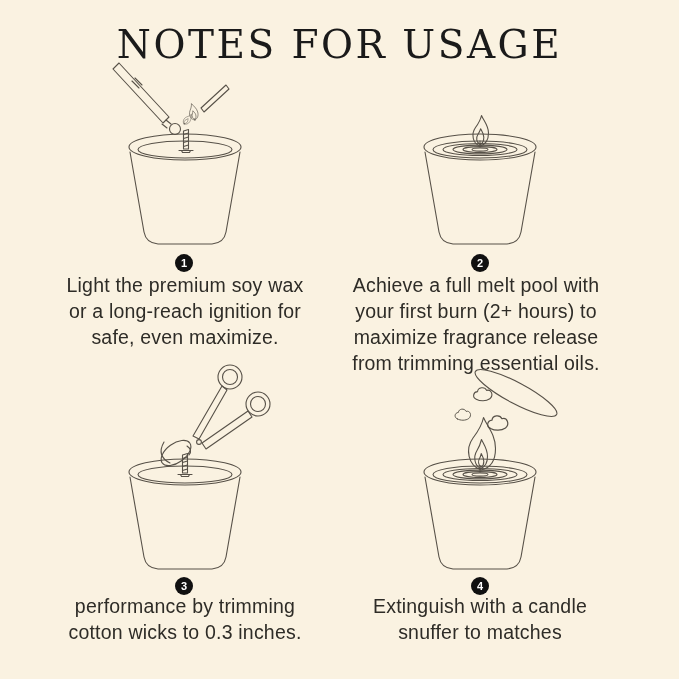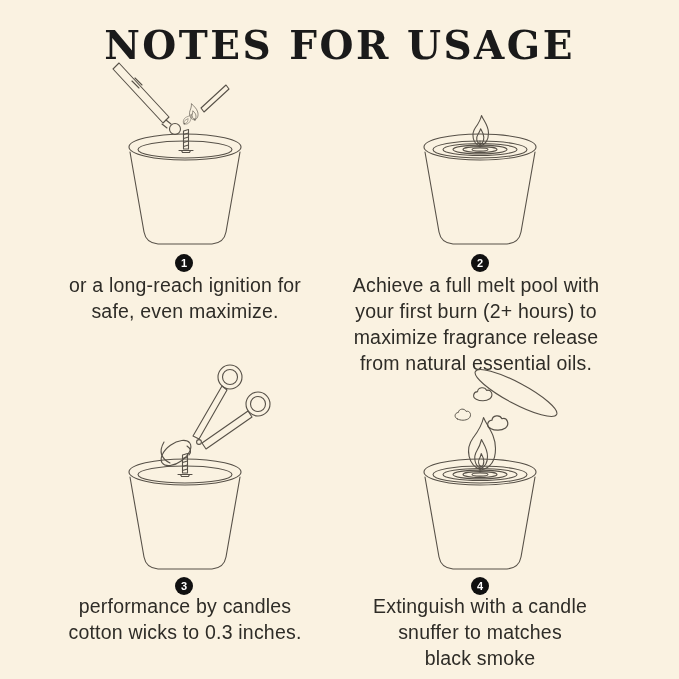--- a/index.html
+++ b/index.html
@@ -16,21 +16,21 @@
     position:relative;
     width:679px;height:679px;
     background:var(--background);
     overflow:hidden;
     font-family:"Liberation Sans", sans-serif;
   }
   .title{
     position:absolute;top:22px;left:0;right:0;
     text-align:center;
     font-family:"DejaVu Serif", serif;
-    font-weight:700;
+    font-weight:400;
     font-size:39px;
     letter-spacing:2.5px;
     color:var(--ink);
     white-space:nowrap;
   }
   .art{position:absolute;}
   .art svg use, .art svg path, .art svg ellipse, .art svg circle, .art svg rect{
     stroke:var(--line);
     fill:none;
     stroke-width:1.1;
@@ -123,40 +123,41 @@
         <path d="M 133 62 L 138 66"></path>
         <circle cx="146" cy="67" r="5.5"></circle>
         <use href="#flame-s" transform="translate(155,62) rotate(35) scale(0.4)"></use>
 
         <path d="M 197 23 L 200 27 L 175 50 L 172 46 Z"></path>
         <use href="#flame-s" transform="translate(166,58) rotate(-15) scale(0.55)"></use>
       </svg>
     </div>
     <div class="badge b1">1</div>
     <div class="caption c1">
+      <div class="line">Light the premium soy wax</div>
       <div class="line">or a long-reach ignition for</div>
       <div class="line">safe, even maximize.</div>
     </div>
   </section>
 
   <section>
     <div class="art q2">
       <svg width="312" height="196" viewBox="0 0 312 196">
         <use href="#pot" transform="translate(156,85)"></use>
         <use href="#ripples" transform="translate(156,85)"></use>
         <path d="M 156 85 L 156 79"></path>
         <use href="#flame-s" transform="translate(156,84)"></use>
       </svg>
     </div>
     <div class="badge b2">2</div>
     <div class="caption c2">
       <div class="line">Achieve a full melt pool with</div>
       <div class="line">your first burn (2+ hours) to</div>
       <div class="line">maximize fragrance release</div>
-      <div class="line">from natural essential oils.</div>
+      <div class="line">from trimming essential oils.</div>
     </div>
   </section>
 
   <section>
     <div class="art q3">
       <svg width="312" height="222" viewBox="0 0 312 222">
         <use href="#pot" transform="translate(156,112)"></use>
         <use href="#wick" transform="translate(156,113)"></use>
 
         <circle cx="201" cy="17" r="12"></circle>
@@ -166,21 +167,21 @@
         <path d="M 193 26 L 198 30 L 170 79 L 164 76 Z"></path>
         <path d="M 219 51 L 223 57 L 177 89 L 173 83 Z"></path>
         <circle cx="170" cy="82" r="2.4"></circle>
         <ellipse cx="147" cy="93" rx="17" ry="9.5" transform="rotate(-36 147 93)"></ellipse>
         <path d="M 135 82 Q 127 96 141 103"></path>
         <path d="M 158 86 Q 164 90 160 95"></path>
       </svg>
     </div>
     <div class="badge b3">3</div>
     <div class="caption c3">
-      <div class="line">performance by candles</div>
+      <div class="line">performance by trimming</div>
       <div class="line">cotton wicks to 0.3 inches.</div>
     </div>
   </section>
 
   <section>
     <div class="art q4">
       <svg width="312" height="222" viewBox="0 0 312 222">
         <use href="#pot" transform="translate(156,112)"></use>
         <use href="#ripples" transform="translate(156,112)"></use>
         <path d="M 156 112 L 156 106"></path>
@@ -188,17 +189,16 @@
         <use href="#puff" transform="translate(159,37)"></use>
         <use href="#puff" transform="translate(139,57) scale(0.85)"></use>
         <use href="#puff" transform="translate(174,66) scale(1.1)"></use>
         <ellipse cx="192" cy="33" rx="46" ry="10.5" transform="rotate(28 192 33)"></ellipse>
       </svg>
     </div>
     <div class="badge b4">4</div>
     <div class="caption c4">
       <div class="line">Extinguish with a candle</div>
       <div class="line">snuffer to matches</div>
-      <div class="line">black smoke</div>
     </div>
   </section>
 
 </div>
 
 </body></html>

